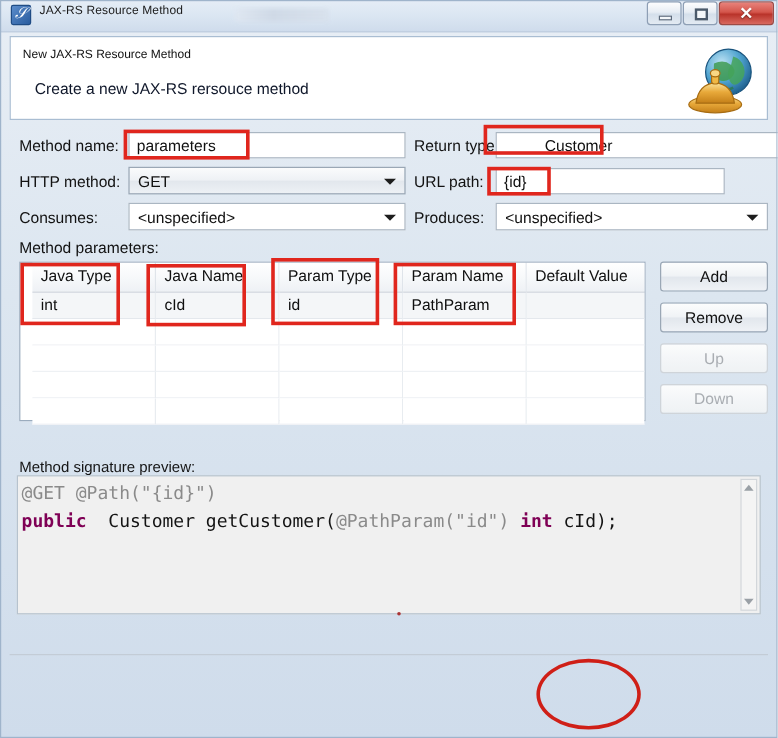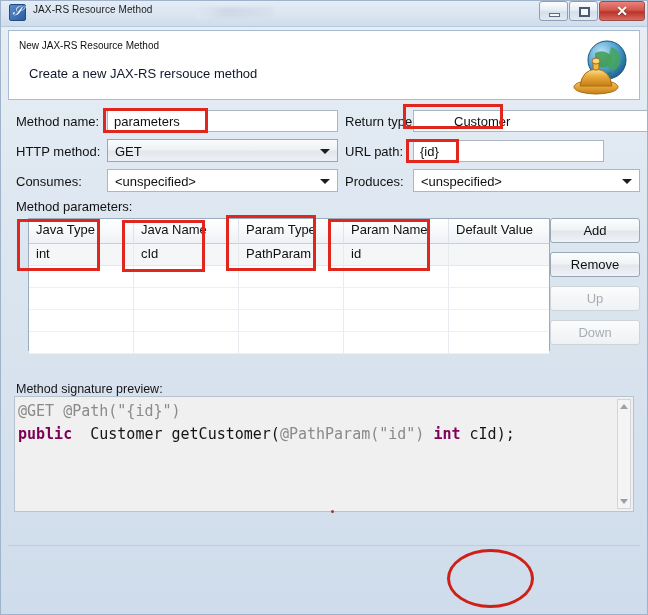--- a/index.html
+++ b/index.html
@@ -106,22 +106,22 @@
   .combo.white{
     background:#ffffff;border:1px solid #aab6c2;
   }
   .combo .arw{
     position:absolute;right:7px;top:9px;
     width:0;height:0;border-left:5px solid transparent;border-right:5px solid transparent;
     border-top:5px solid #1d1d1d;
   }
   
   .tbl{
-    position:absolute;left:20px;top:118px;width:522px;height:133px;
-    background:#fff;border:1px solid #9bacbe;box-sizing:border-box;
+    position:absolute;left:8px;top:118px;width:522px;height:133px;
+    background:#fff;border:1px solid #9bacbe;box-sizing:border-box;padding-left:10px;
   }
   .thead{display:flex;height:25px;}
   .th{
     box-sizing:border-box;height:25px;
     border-right:1px solid #dfe4ea;border-bottom:1px solid #c8cfd7;
     background:linear-gradient(180deg,#ffffff 0%,#f6f8fa 55%,#eef1f5 100%);
     font-size:13px;color:#101010;padding:3px 0 0 7px;
   }
   .trow{display:flex;height:22px;}
   .td{
@@ -261,22 +261,22 @@
       <div class="thead">
         <div class="th" style="width:105px;">Java Type</div>
         <div class="th" style="width:105px;">Java Name</div>
         <div class="th" style="width:105px;">Param Type</div>
         <div class="th" style="width:105px;">Param Name</div>
         <div class="th" style="width:100px;border-right:none;">Default Value</div>
       </div>
       <div class="trow">
         <div class="td" style="width:105px;">int</div>
         <div class="td" style="width:105px;">cId</div>
+        <div class="td" style="width:105px;">id</div>
         <div class="td" style="width:105px;">PathParam</div>
-        <div class="td" style="width:105px;">id</div>
         <div class="td" style="width:100px;border-right:none;"></div>
       </div>
       <div class="trow empty">
         <div class="td" style="width:105px;"></div>
         <div class="td" style="width:105px;"></div>
         <div class="td" style="width:105px;"></div>
         <div class="td" style="width:105px;"></div>
         <div class="td" style="width:100px;border-right:none;"></div>
       </div>
       <div class="trow empty">

